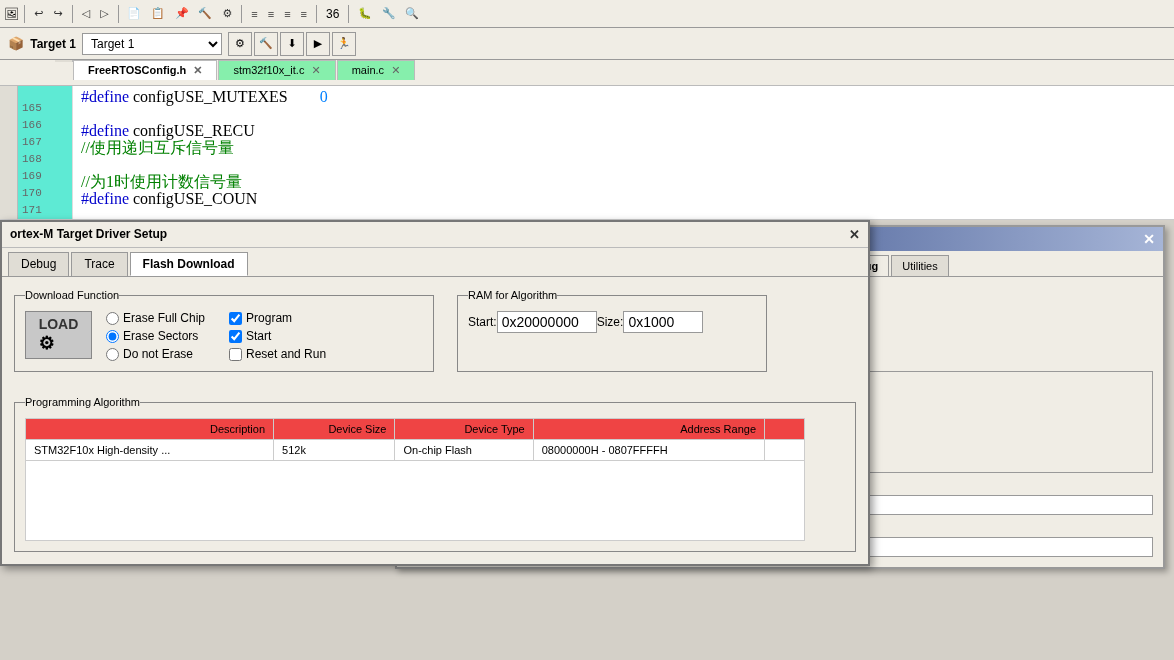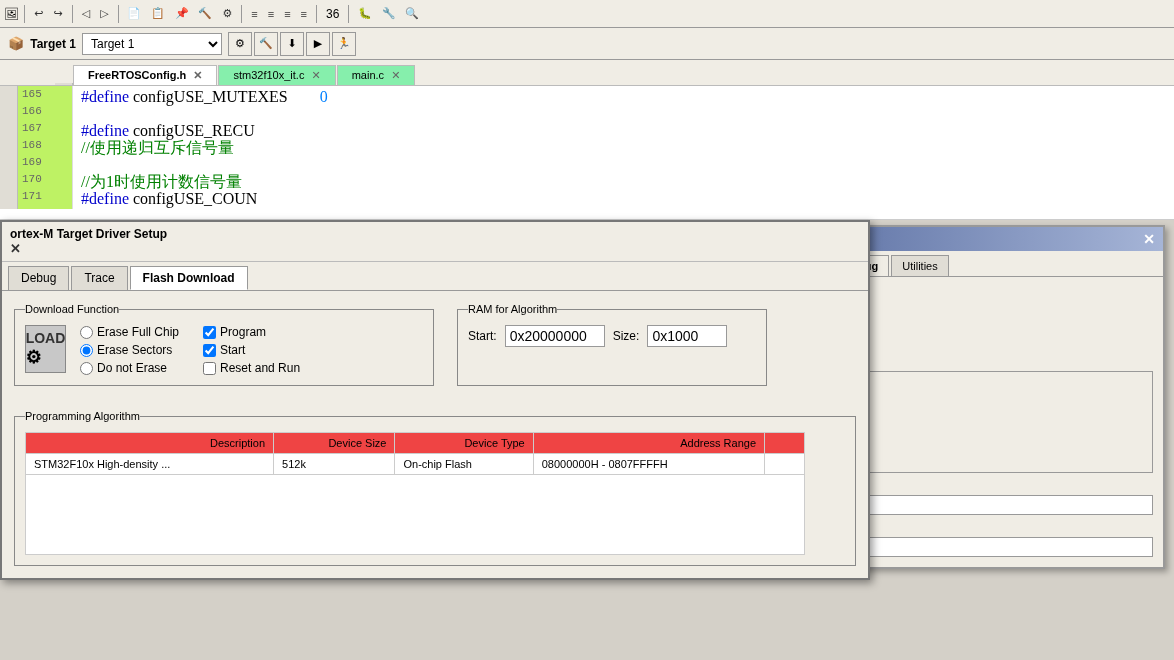--- a/index.html
+++ b/index.html
@@ -15,21 +15,21 @@
     .target-select { height: 22px; font-size: 12px; border: 1px solid #999; background: white; padding: 0 4px; width: 140px; }
     .target-btns { display: flex; gap: 2px; }
     .target-icon-btn { width: 24px; height: 24px; background: #f0ede5; border: 1px solid #999; cursor: pointer; display: flex; align-items: center; justify-content: center; font-size: 11px; }
 
     
     .code-area { background: white; height: 160px; overflow: hidden; position: relative; border-bottom: 1px solid #ccc; }
     .tab { padding: 3px 14px; border: 1px solid #bbb; border-bottom: none; background: #86efac; font-size: 11px; cursor: pointer; margin-right: 1px; }
     .tab.active { background: white; font-weight: bold; }
     .close-x { margin-left: 4px; color: #666; }
     .code-content { display: flex; }
-    .line-nums { width: 55px; background: #bef264; border-right: 1px solid #ddd; padding: 0 4px; font-family: 'Courier New', monospace; font-size: 11px; color: #666; line-height: 17px; }
+    .line-nums { width: 55px; background: #5eead4; border-right: 1px solid #ddd; padding: 14px 4px; font-family: 'Courier New', monospace; font-size: 11px; color: #666; line-height: 17px; }
     .code-lines { padding: 2px 8px; font-family: Liberation Serif, serif; font-size: 16px; line-height: 17px; }
     .kw { color: #0000cc; }
     .num { color: #0080ff; }
     .comment { color: #008000; }
 
     
     .options-dialog { position: absolute; top: 5px; left: 395px; width: 770px; background: #f0ede5; border: 2px solid #999; box-shadow: 3px 3px 6px rgba(0,0,0,0.3); }
     .dialog-title { background: linear-gradient(to right, #0a246a, #a6b5d7); color: white; padding: 4px 8px; font-size: 13px; font-weight: bold; display: flex; justify-content: space-between; align-items: center; }
     .dialog-close { color: white; cursor: pointer; font-size: 14px; }
     .dialog-tabs { background: #f0ede5; border-bottom: 1px solid #999; display: flex; align-items: center; padding: 4px 8px 0; gap: 0; }
@@ -43,43 +43,43 @@
     .checkbox-row input { width: 14px; height: 14px; }
     .session-group { border: 1px solid #999; padding: 8px; margin-top: 6px; }
     .group-title { font-size: 11px; font-weight: bold; margin-bottom: 6px; }
     .small-btn { height: 22px; font-size: 11px; border: 1px solid #999; background: #e8e4dc; padding: 0 6px; cursor: pointer; }
     .param-section { margin-top: 8px; }
     .param-label { font-size: 11px; margin-bottom: 2px; }
     .param-input { width: 100%; height: 20px; border: 1px solid #999; font-size: 11px; padding: 0 4px; }
 
     
     .driver-dialog { position: absolute; top: 0; left: 0; width: 870px; background: #f0ede5; border: 2px solid #777; box-shadow: 3px 3px 8px rgba(0,0,0,0.4); }
-    .driver-title { background: #f0ede5; padding: 5px 8px; font-size: 12px; font-weight: bold; display: flex; justify-content: space-between; border-bottom: 1px solid #bbb; flex-direction: column; }
+    .driver-title { background: #f0ede5; padding: 5px 8px; font-size: 12px; font-weight: bold; display: flex; justify-content: space-between; border-bottom: 1px solid #bbb; }
     .driver-close { cursor: pointer; font-size: 13px; color: #333; }
     .driver-tabs { display: flex; border-bottom: 1px solid #999; background: #f0ede5; padding: 4px 6px 0; }
     .drv-tab { padding: 4px 12px; border: 1px solid #999; border-bottom: none; background: #e0ddd5; font-size: 12px; cursor: pointer; margin-right: 2px; }
     .drv-tab.active { background: white; font-weight: bold; border-bottom: 1px solid white; }
     .driver-body { padding: 12px; }
 
     
     .func-group { border: 1px solid #888; padding: 10px; margin-bottom: 12px; display: inline-block; min-width: 420px; vertical-align: top; }
     .func-inner { display: flex; gap: 14px; align-items: flex-start; }
-    .load-icon { width: 41px; height: 48px; background: #c8c8c8; border: 1px solid #888; display: flex; align-items: center; justify-content: center; font-size: 10px; font-weight: bold; position: relative; }
+    .load-icon { width: 67px; height: 48px; background: #c8c8c8; border: 1px solid #888; display: flex; align-items: center; justify-content: center; font-size: 10px; font-weight: bold; position: relative; }
     .load-text { font-size: 14px; font-weight: bold; color: #333; text-align: center; }
     .load-gear { font-size: 18px; }
     .radio-col { display: flex; flex-direction: column; gap: 4px; }
     .radio-row { display: flex; align-items: center; gap: 4px; font-size: 12px; }
     .radio-row input { width: 13px; height: 13px; }
     .check-col { display: flex; flex-direction: column; gap: 4px; margin-left: 10px; }
     .check-row { display: flex; align-items: center; gap: 4px; font-size: 12px; }
     .check-row input { width: 13px; height: 13px; }
 
     
     .ram-group { border: 1px solid #888; padding: 10px; margin-bottom: 12px; display: inline-block; min-width: 310px; vertical-align: top; margin-left: 23px; }
-    .ram-inner { display: flex; align-items: center; gap: 8px; font-size: 12px; }
+    .ram-inner { display: flex; align-items: center; font-size: 12px; }
     .ram-input { width: 100px; height: 22px; border: 1px solid #999; font-size: 14px; padding: 0 4px; background: white; }
 
     
     .top-groups { display: flex; gap: 0; margin-bottom: 12px; }
 
     
     .prog-group { border: 1px solid #888; padding: 10px; }
     .prog-table { width: 780px; border-collapse: collapse; }
     .prog-table th { background: #ef4444; border: 1px solid #ccc; padding: 4px 8px; font-size: 11px; font-weight: normal; text-align: right; }
     .prog-table td { border: 1px solid #ccc; padding: 4px 8px; font-size: 11px; background: white; }
@@ -126,21 +126,21 @@
   <div class="target-btns">
     <button class="target-icon-btn">⚙</button>
     <button class="target-icon-btn">🔨</button>
     <button class="target-icon-btn">⬇</button>
     <button class="target-icon-btn">▶</button>
     <button class="target-icon-btn">🏃</button>
   </div>
 </div>
 
 <div class="code-area">
-  <div style="display:flex; height:26px; background:#f0ede5; border-bottom:1px solid #bbb; padding-left:55px; align-items:flex-end;">
+  <div style="display:flex; height:26px; background:#f0ede5; border-bottom:1px solid #bbb; padding-left:55px; align-items:flex-start;">
     <div class="side-icons" style="width:18px; writing-mode:vertical-lr; background:#e0ddd5; border-right:1px solid #bbb; font-size:10px; color:#555;">
     </div>
     <div class="tab active">
       <span>FreeRTOSConfig.h</span>
       <span class="close-x">✕</span>
     </div>
     <div class="tab">
       <span>stm32f10x_it.c</span>
       <span class="close-x">✕</span>
     </div>

